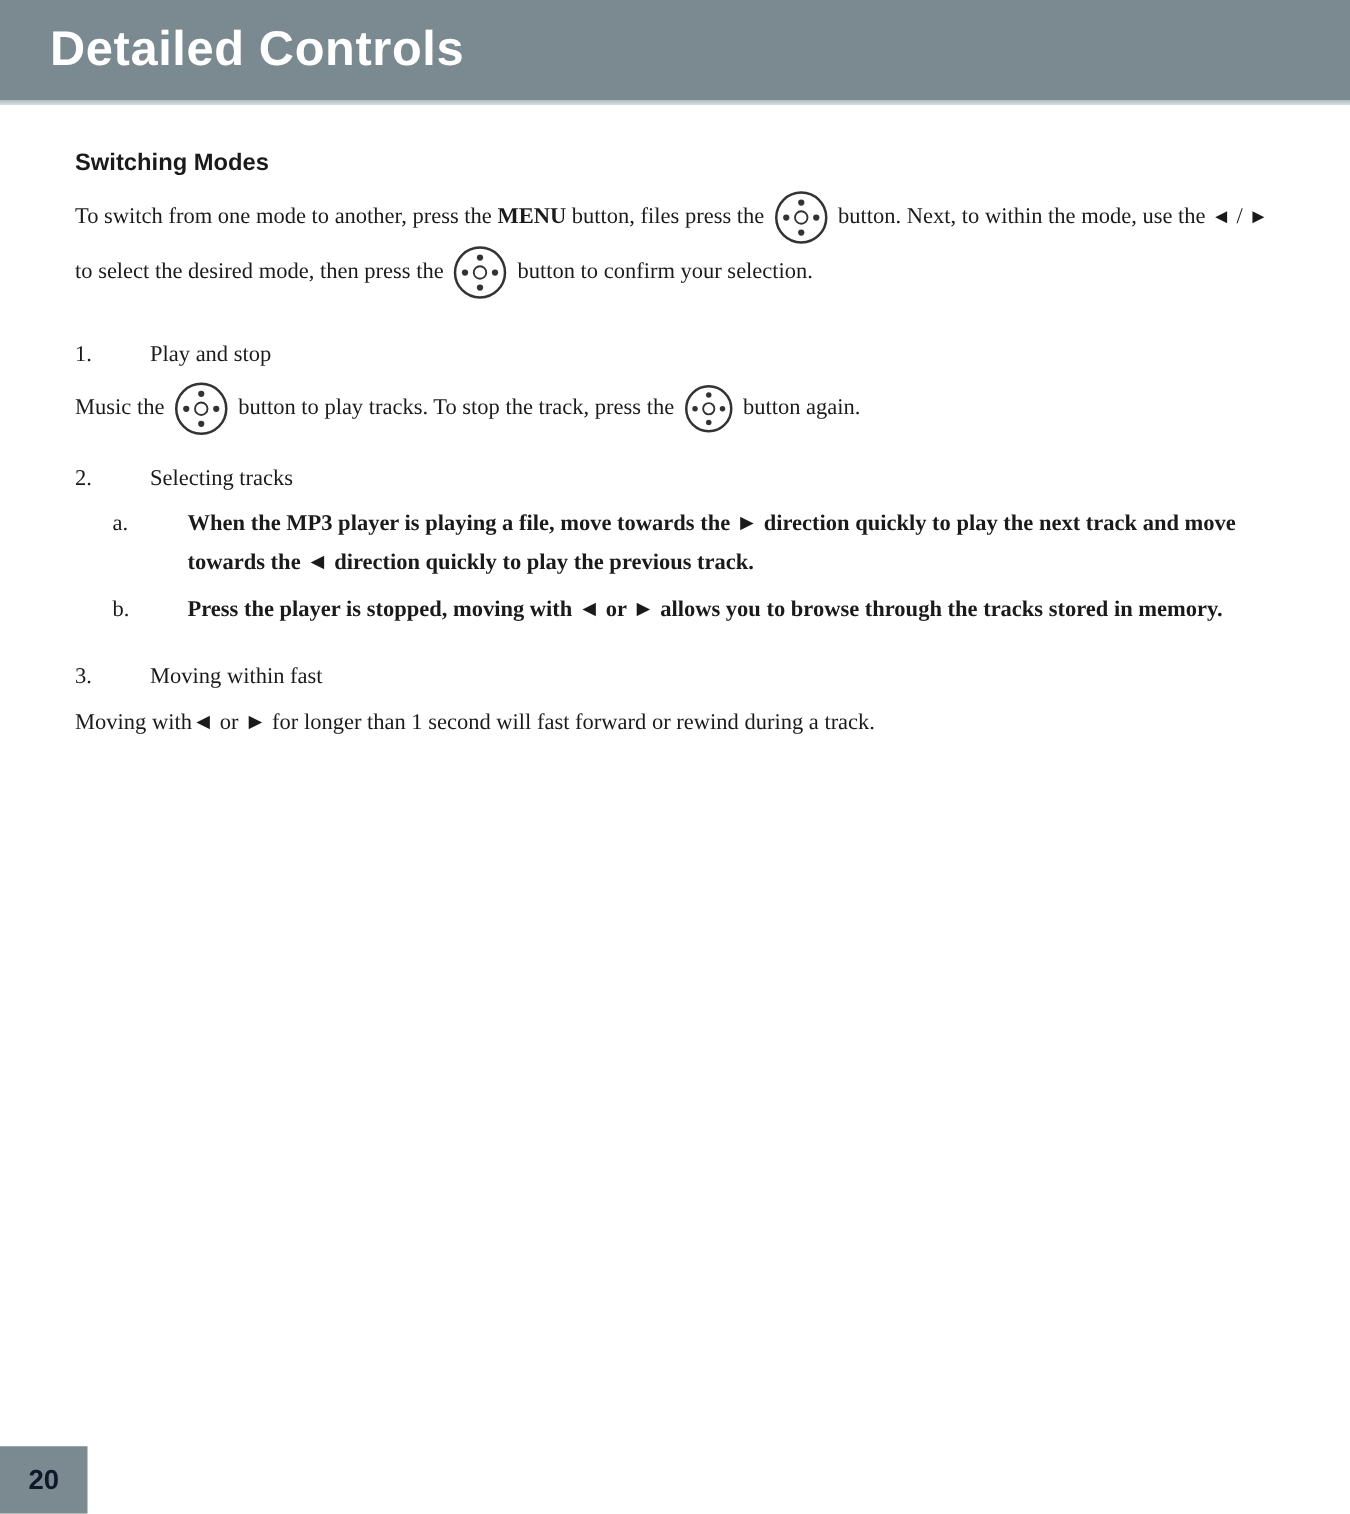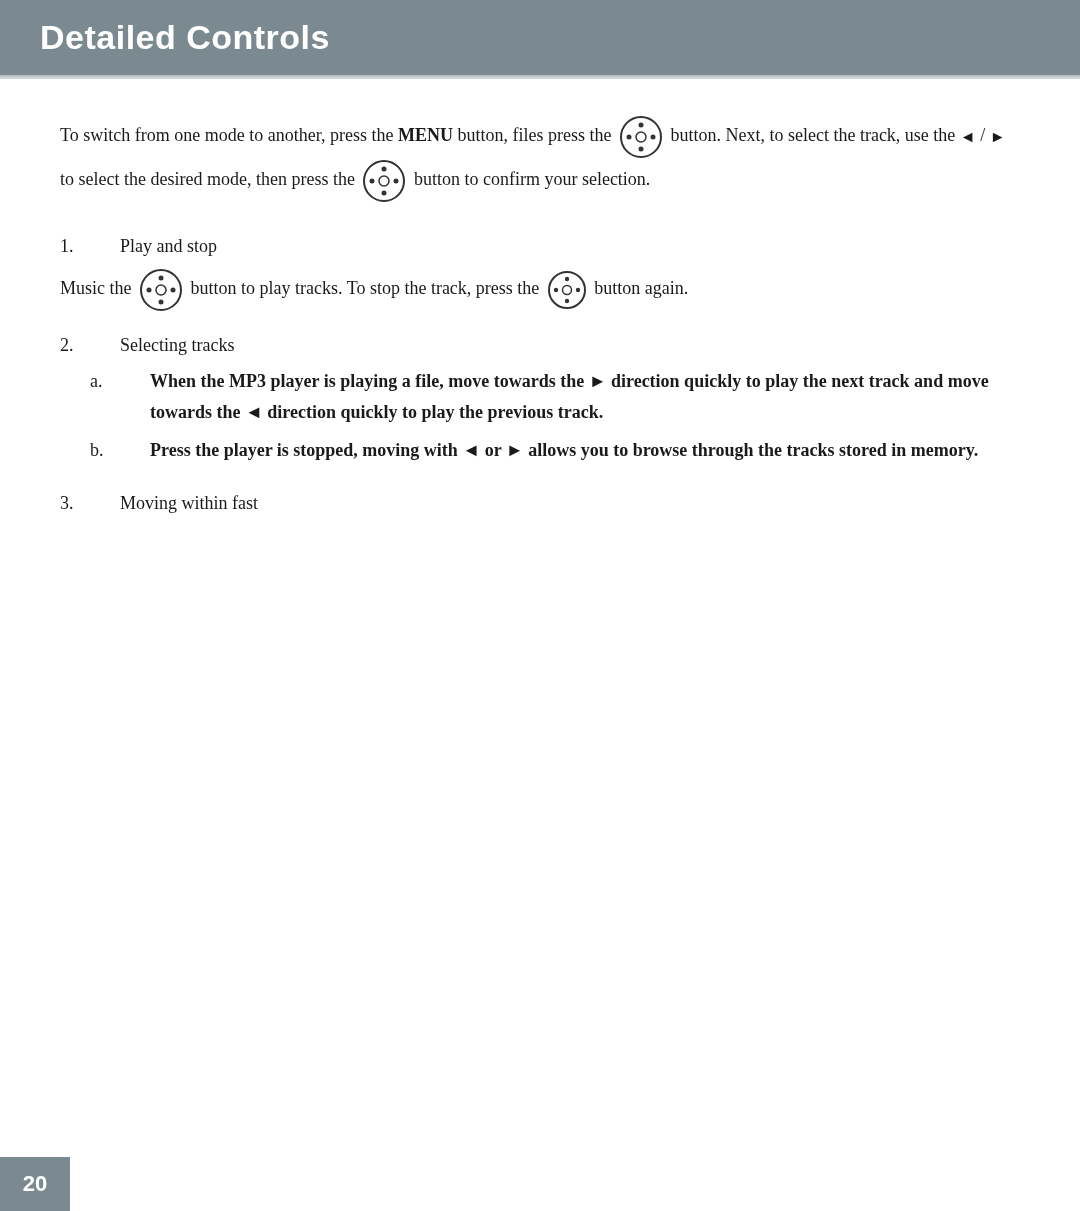--- a/index.html
+++ b/index.html
@@ -15,21 +15,21 @@
     }
 
     .header-bar {
       background: #7a8a90;
       padding: 18px 40px 18px 40px;
       margin-bottom: 0;
     }
 
     .header-bar h1 {
       color: #ffffff;
-      font-size: 34px;
+      font-size: 39px;
       font-weight: bold;
       font-family: Arial, sans-serif;
       letter-spacing: 0.5px;
     }
 
     .divider-line {
       height: 4px;
       background: linear-gradient(to bottom, #b0bcc0, #d8dfe2);
     }
 
@@ -137,50 +137,51 @@
       left: 0;
       width: 70px;
       height: 54px;
       background: #7a8a90;
       display: flex;
       align-items: center;
       justify-content: center;
     }
 
     .page-number-box span {
-      color: #ffffff;
+      color: #0f172a;
       font-size: 22px;
       font-weight: bold;
       font-family: Arial, sans-serif;
     }
   </style>
 </head>
 <body>
 
 <div class="header-bar">
   <h1>Detailed Controls</h1>
 </div>
 <div class="divider-line"></div>
 
 <div class="content">
 
   <div class="section-block">
+    <div class="section-title">Switching Modes</div>
     <p class="paragraph">
       <span>To switch from one mode to another, press the </span><span class="bold-text">MENU</span><span> button, files press the </span>
       <span class="circle-btn">
         <svg viewBox="0 0 44 44" xmlns="http://www.w3.org/2000/svg">
           <circle cx="22" cy="22" r="20" fill="none" stroke="#333" stroke-width="2"></circle>
           <circle cx="22" cy="22" r="5" fill="none" stroke="#333" stroke-width="1.5"></circle>
           <circle cx="22" cy="10" r="2.5" fill="#333"></circle>
           <circle cx="22" cy="34" r="2.5" fill="#333"></circle>
           <circle cx="10" cy="22" r="2.5" fill="#333"></circle>
           <circle cx="34" cy="22" r="2.5" fill="#333"></circle>
         </svg>
       </span>
-      <span> button. Next, to select the track, use the  </span>
+      <span> button. Next, to within the mode, use the  </span>
       <span class="arrow-left">◄</span>
       <span> /  </span>
       <span class="arrow-right">►</span>
       <span>  to select the desired mode, then press the </span>
       <span class="circle-btn">
         <svg viewBox="0 0 44 44" xmlns="http://www.w3.org/2000/svg">
           <circle cx="22" cy="22" r="20" fill="none" stroke="#333" stroke-width="2"></circle>
           <circle cx="22" cy="22" r="5" fill="none" stroke="#333" stroke-width="1.5"></circle>
           <circle cx="22" cy="10" r="2.5" fill="#333"></circle>
           <circle cx="22" cy="34" r="2.5" fill="#333"></circle>
@@ -236,20 +237,21 @@
 
     <div class="lettered-item" style="margin-top:6px; padding-left: 30px;">
       <span class="letter">b.</span>
       <span class="item-content">Press the player is stopped, moving with ◄  or ►    allows you to browse through the tracks stored in memory.</span>
     </div>
 
     <div class="numbered-item" style="margin-top:22px;">
       <span class="num">3.</span>
       <span>Moving within fast</span>
     </div>
+    <p class="paragraph">Moving with◄  or ►  for longer than 1 second will fast forward or rewind during a track.</p>
 
   </div>
 
 </div>
 
 <div class="page-number-box">
   <span>20</span>
 </div>
 
 </body></html>

